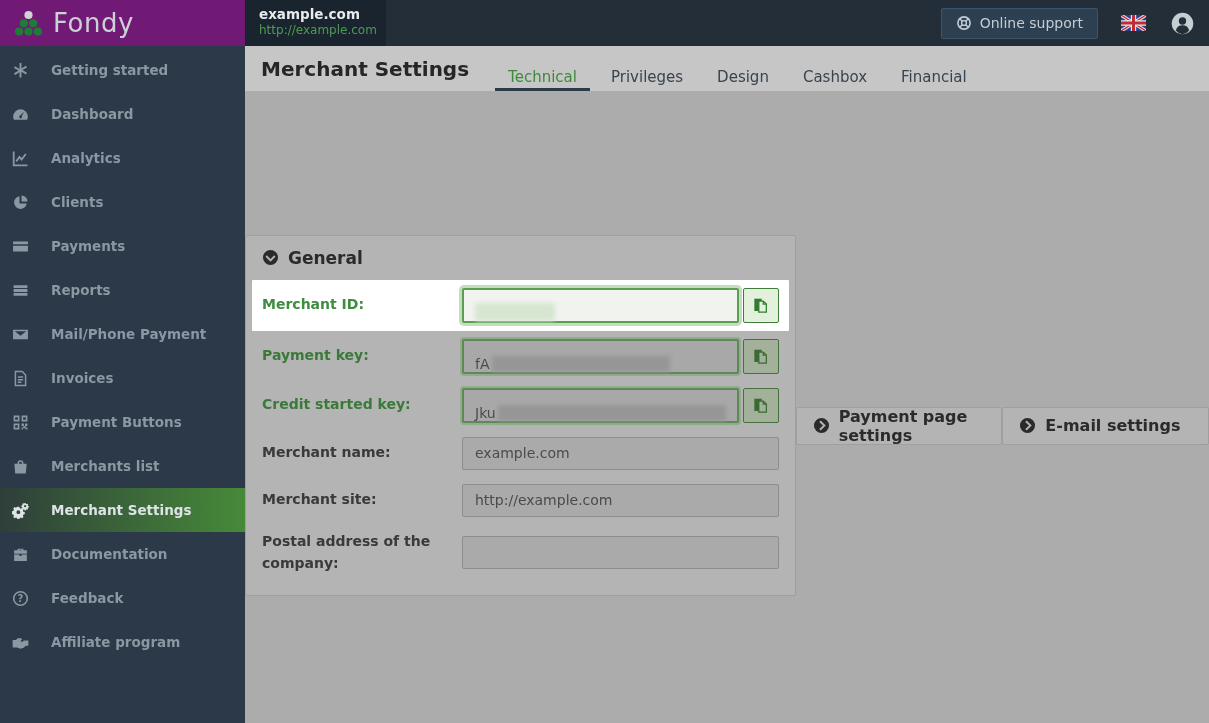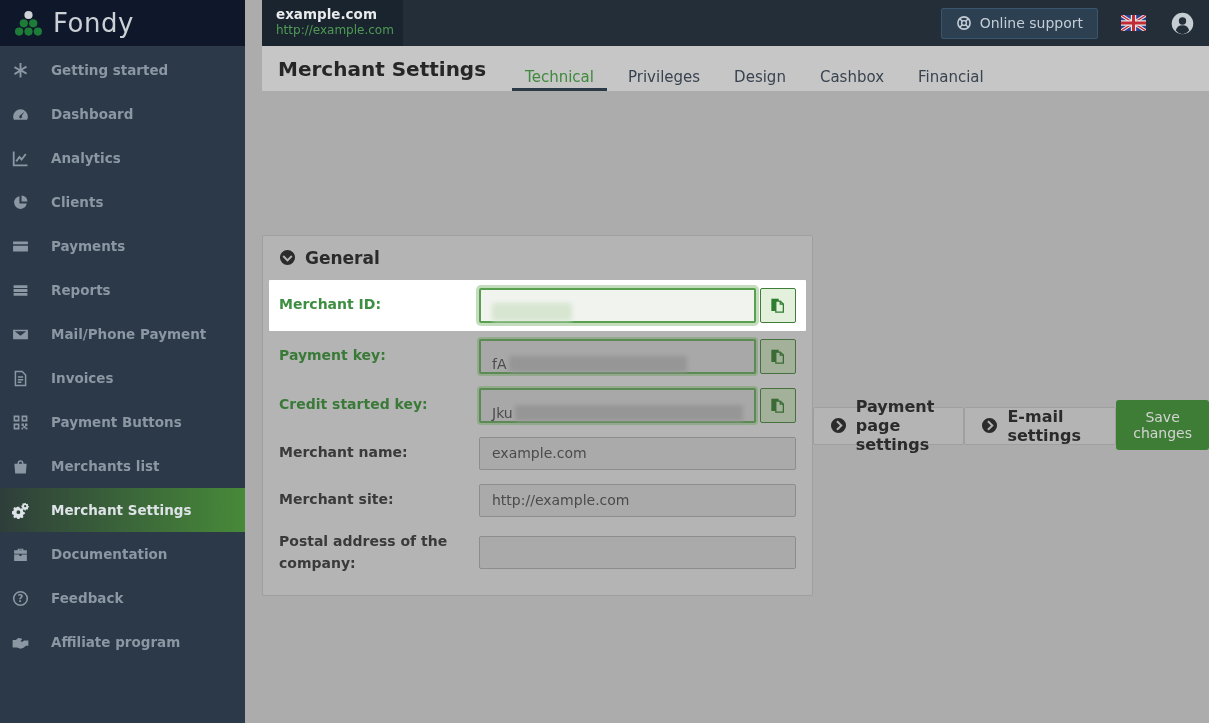--- a/index.html
+++ b/index.html
@@ -1,29 +1,29 @@
 <!DOCTYPE html>
 <html><head>
 <meta charset="utf-8">
 <style>
   html,body{margin:0;padding:0;}
   body{width:1209px;height:723px;overflow:hidden;font-family:"DejaVu Sans",sans-serif;background:#acacac;}
   .app{display:flex;width:1209px;height:723px;}
 
   
   .sidebar{width:245px;flex:none;background:#2b3948;display:flex;flex-direction:column;}
-  .logo-bar{height:46px;flex:none;background:#0f172a;display:flex;align-items:center;padding-left:13px;gap:9px;cursor:pointer;}
+  .logo-bar{height:46px;flex:none;background:#701a75;display:flex;align-items:center;padding-left:13px;gap:9px;cursor:pointer;}
   .logo-text{color:#ccd1d6;font-size:26px;letter-spacing:.5px;}
   .nav{flex:1;padding-top:2px;}
   .nav-item{height:44px;display:flex;align-items:center;gap:22px;padding-left:12px;color:#8b97a2;font-size:13.5px;font-weight:600;cursor:pointer;white-space:nowrap;}
   .nav-item svg{width:17px;height:17px;flex:none;}
   .nav-item.active{background:linear-gradient(90deg,#2e3e3a 0%,#478a39 100%);color:#dde3e7;}
 
   
-  .main{flex:1;display:flex;flex-direction:column;min-width:0;padding-left:17px;}
+  .main{flex:1;display:flex;flex-direction:column;min-width:0;}
   .topbar{height:46px;flex:none;background:#232e39;display:flex;align-items:center;}
   .merchant-tab{width:141px;height:100%;background:#1a242e;box-sizing:border-box;padding:6px 0 0 14px;cursor:pointer;}
   .mt-name{color:#e8eaec;font-size:13.5px;font-weight:600;}
   .mt-url{color:#4e9a55;font-size:12px;margin-top:1px;}
   .topbar-right{margin-left:auto;display:flex;align-items:center;padding-right:15px;}
   .support-btn{background:#2c4052;border:1px solid #3a566e;color:#c4cdd5;font-size:14px;height:31px;padding:0 14px;display:flex;align-items:center;gap:8px;border-radius:2px;cursor:pointer;font-family:inherit;}
   .flag{margin-left:23px;cursor:pointer;display:flex;}
   .avatar{margin-left:25px;cursor:pointer;display:flex;}
 
   
@@ -316,17 +316,16 @@
         <span>Payment page settings</span>
       </section>
 
       <section class="panel collapsed">
         <svg viewBox="0 0 16 16" fill="currentColor" fill-rule="evenodd">
             <path d="M8 .9a7.1 7.1 0 1 1 0 14.2A7.1 7.1 0 0 1 8 .9zM5.9 4.6 9.4 8l-3.5 3.4 1.3 1.3L12 8 7.2 3.3z"></path>
           </svg>
         <span>E-mail settings</span>
       </section>
 
-      <button class="save-btn">Save changes</button>
 
     </div>
   </div>
 </div>
 
 </body></html>

